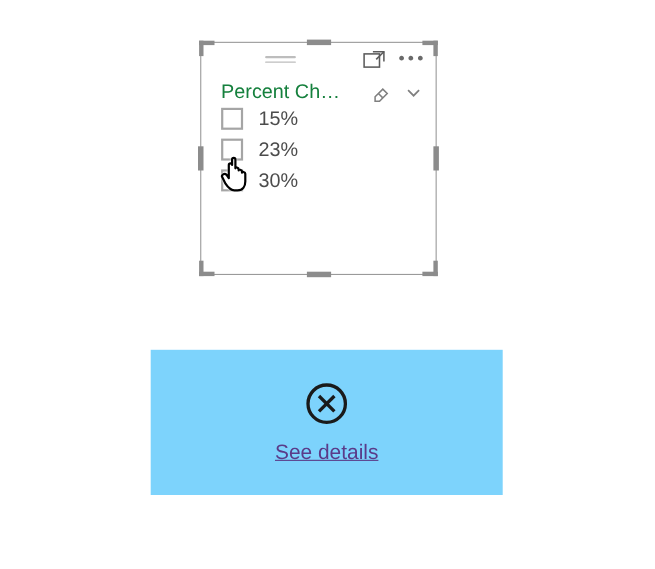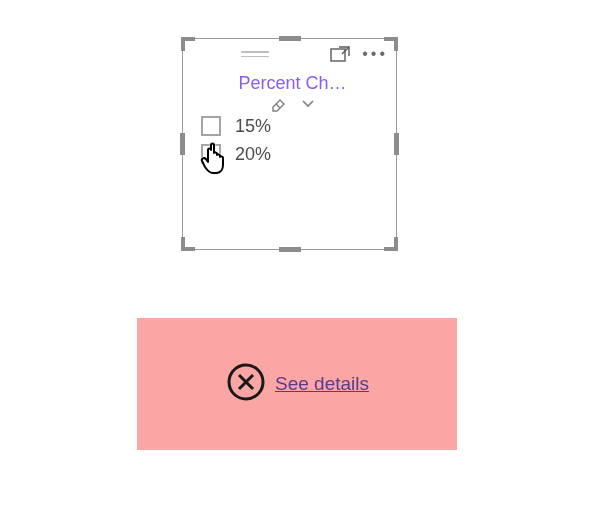--- a/index.html
+++ b/index.html
@@ -35,41 +35,41 @@
     padding:2px 8px 0 8px; height:26px; gap:12px;
   }
   .drag-grip{display:flex; flex-direction:column; gap:3px; margin:0 auto; cursor:grab; padding:4px 0;}
   .drag-grip span{width:28px;height:1.5px;background:#bdbdbd;border-radius:1px;}
   .toolbar-btn{color:#5b5b5b; display:inline-flex; align-items:center; justify-content:center; cursor:pointer;}
   .dots{letter-spacing:3px;font-size:16px;color:#6a6a6a;line-height:8px;}
   
   .slicer-header{
     display:flex; align-items:center; justify-content:space-between;
     padding:6px 12px 2px 18px;
-    color:#8b5cf6; font-size:18px;flex-direction:column;
+    color:#15803d; font-size:18px;
   }
   .slicer-title{flex:1; white-space:nowrap; overflow:hidden; text-overflow:ellipsis; font-weight:400;}
   .slicer-header .ctrlgroup{display:flex; align-items:center; gap:12px;}
   .eraser, .chevron{color:#808080; cursor:pointer; display:inline-flex;}
   
   .slicer-items{padding:2px 0 0 18px;}
   .slicer-item{display:flex; align-items:flex-start; gap:14px; height:28px; cursor:pointer;}
   .cb{width:16px;height:16px;border:2px solid #a5a5a5;background:#fff;flex:0 0 auto;}
   .item-label{color:#4c4c4c;font-size:18px;}
   
   .cursor-hand{
     position:absolute; left:200px; top:138px; pointer-events:none;
     color:#000; filter:drop-shadow(0 0 1px #fff);
   }
   
   .error-card{
     position:absolute; left:137px; top:318px;
     width:320px; height:132px;
-    background:#fca5a5;
-    display:flex; flex-direction:row; align-items:center; justify-content:center;
+    background:#7dd3fc;
+    display:flex; flex-direction:column; align-items:center; justify-content:center;
     gap:8px;
   }
   .error-icon{color:#1a1a1a;}
   .see-details{color:#5a3b89; font-size:19px; text-decoration:underline; cursor:pointer;}
 </style>
 </head>
 <body>
 
 <div class="visual">
 
@@ -126,21 +126,25 @@
     </span>
   </div>
 
   <div class="slicer-items">
     <div class="slicer-item">
       <span class="cb"></span>
       <span class="item-label">15%</span>
     </div>
     <div class="slicer-item">
       <span class="cb"></span>
-      <span class="item-label">20%</span>
+      <span class="item-label">23%</span>
+    </div>
+    <div class="slicer-item">
+      <span class="cb"></span>
+      <span class="item-label">30%</span>
     </div>
   </div>
 </div>
 
 <div class="cursor-hand">
   <svg width="34" height="38" viewBox="0 0 34 38">
     <path d="M11 7 C11 5 14 5 14 7 L14 15 C14 14 17 14 17 16 L17 17 C17 16 20 16 20 18 L20 19 C20 18 23 18 23 20 L23 27 C23 31 21 35 16 35 L13 35 C9 35 7 32 5 29 L2 23 C1 21 4 19 6 21 L8 24 L8 12 C8 10 11 10 11 12 Z" fill="#ffffff" stroke="#000" stroke-width="2" stroke-linejoin="round"></path>
   </svg>
 </div>
 

